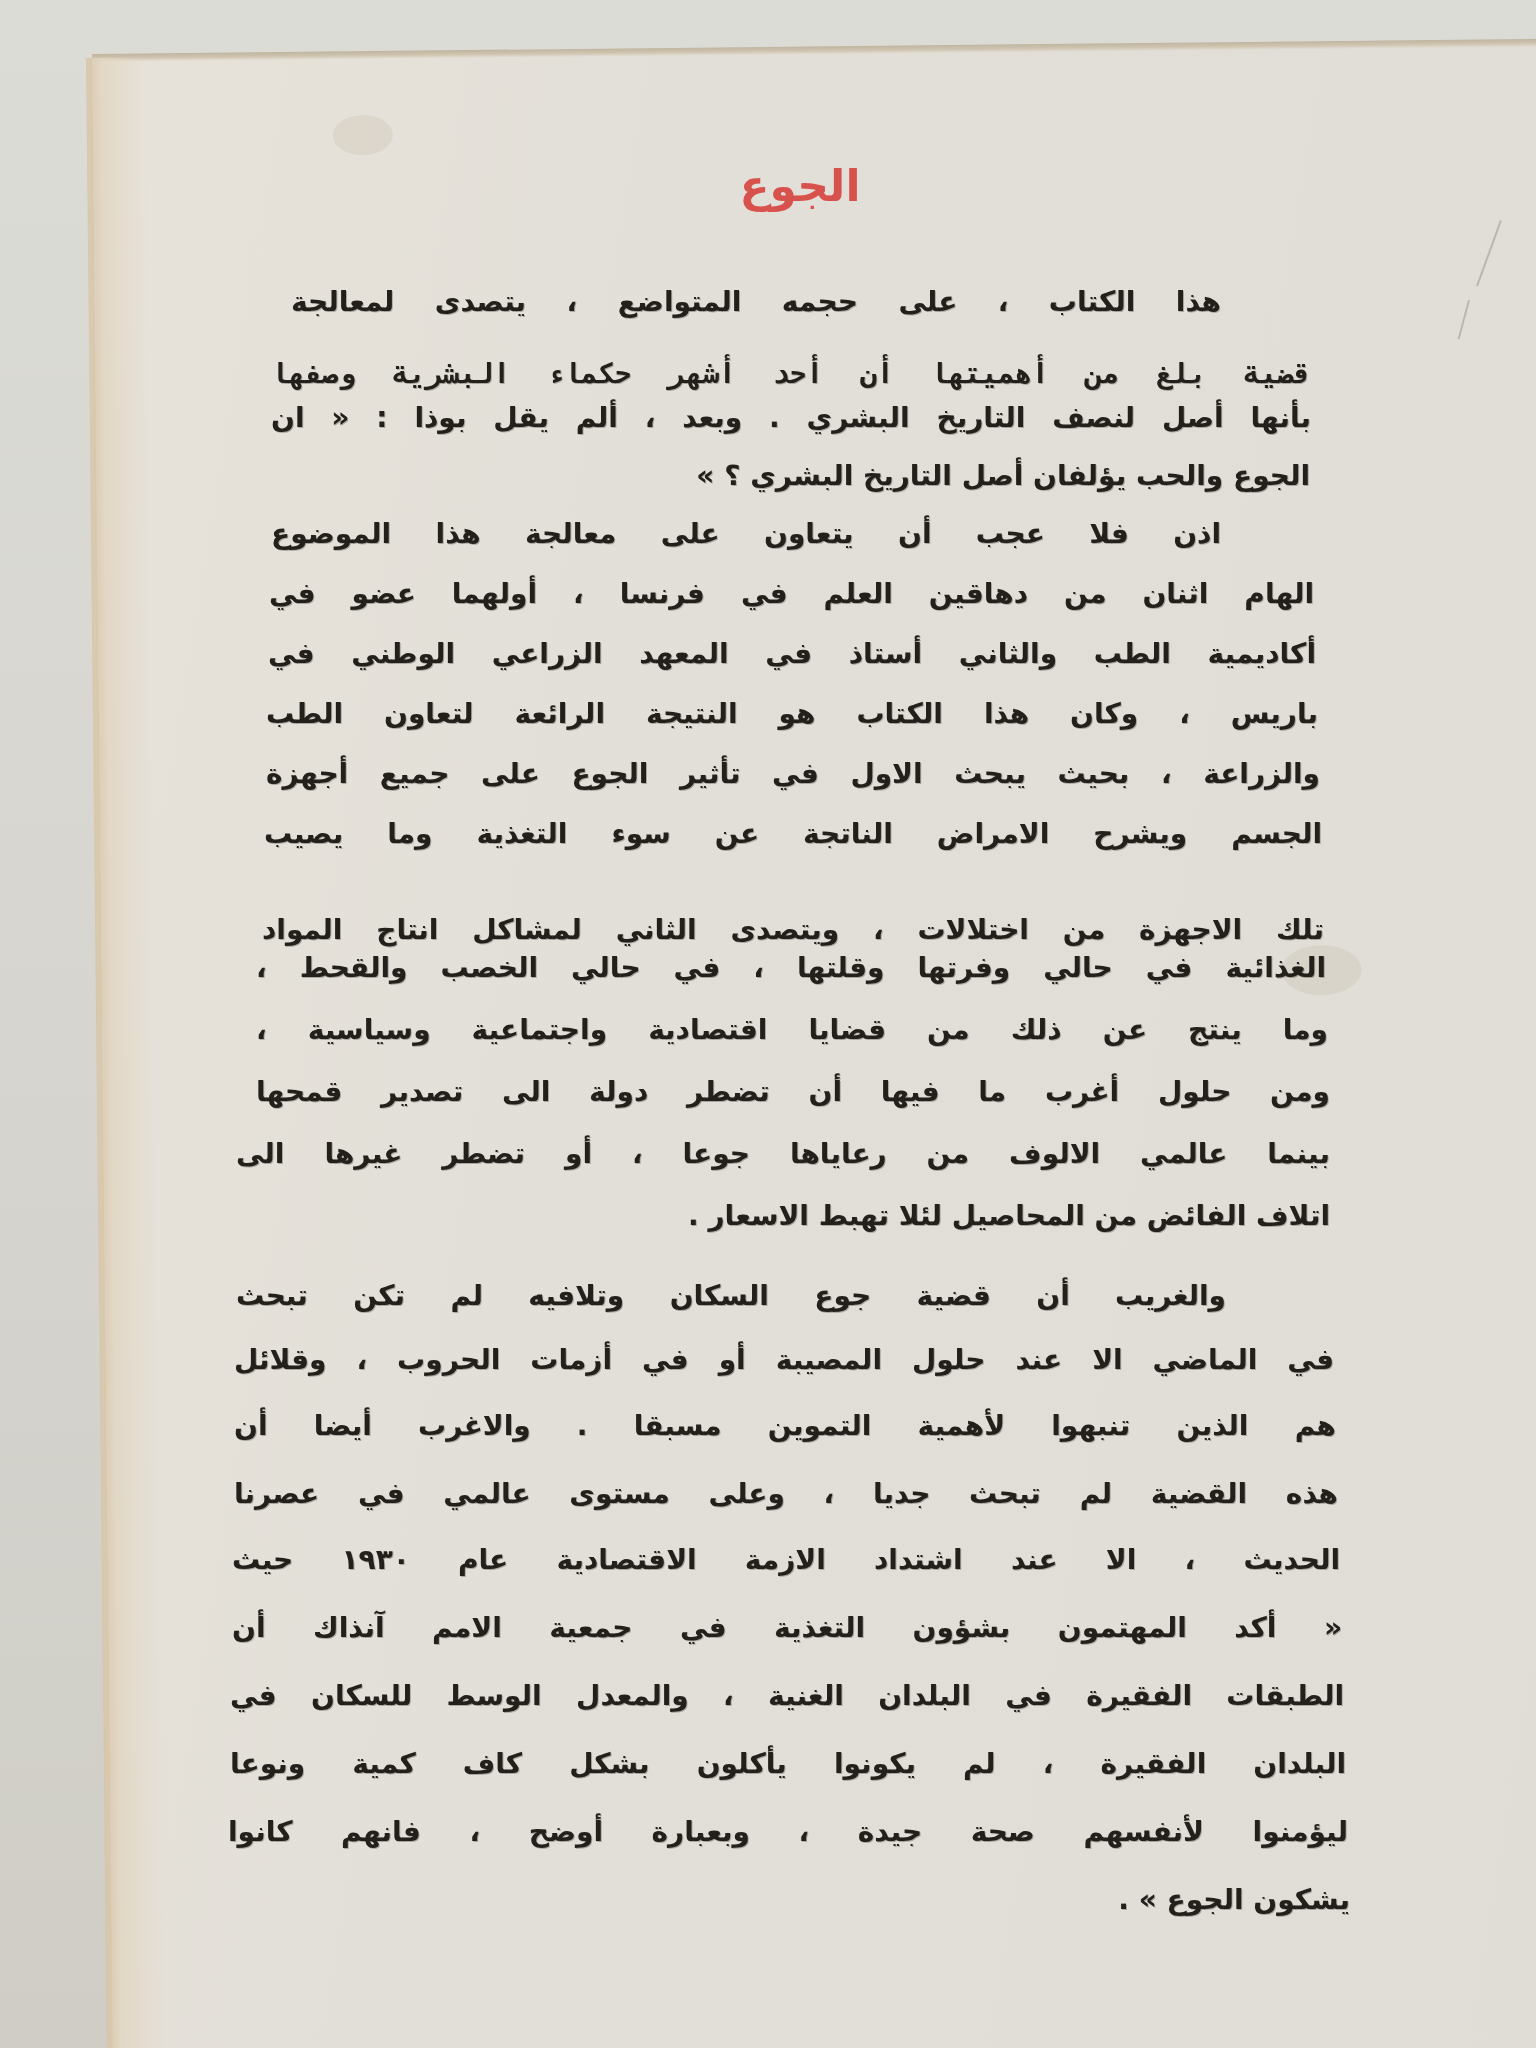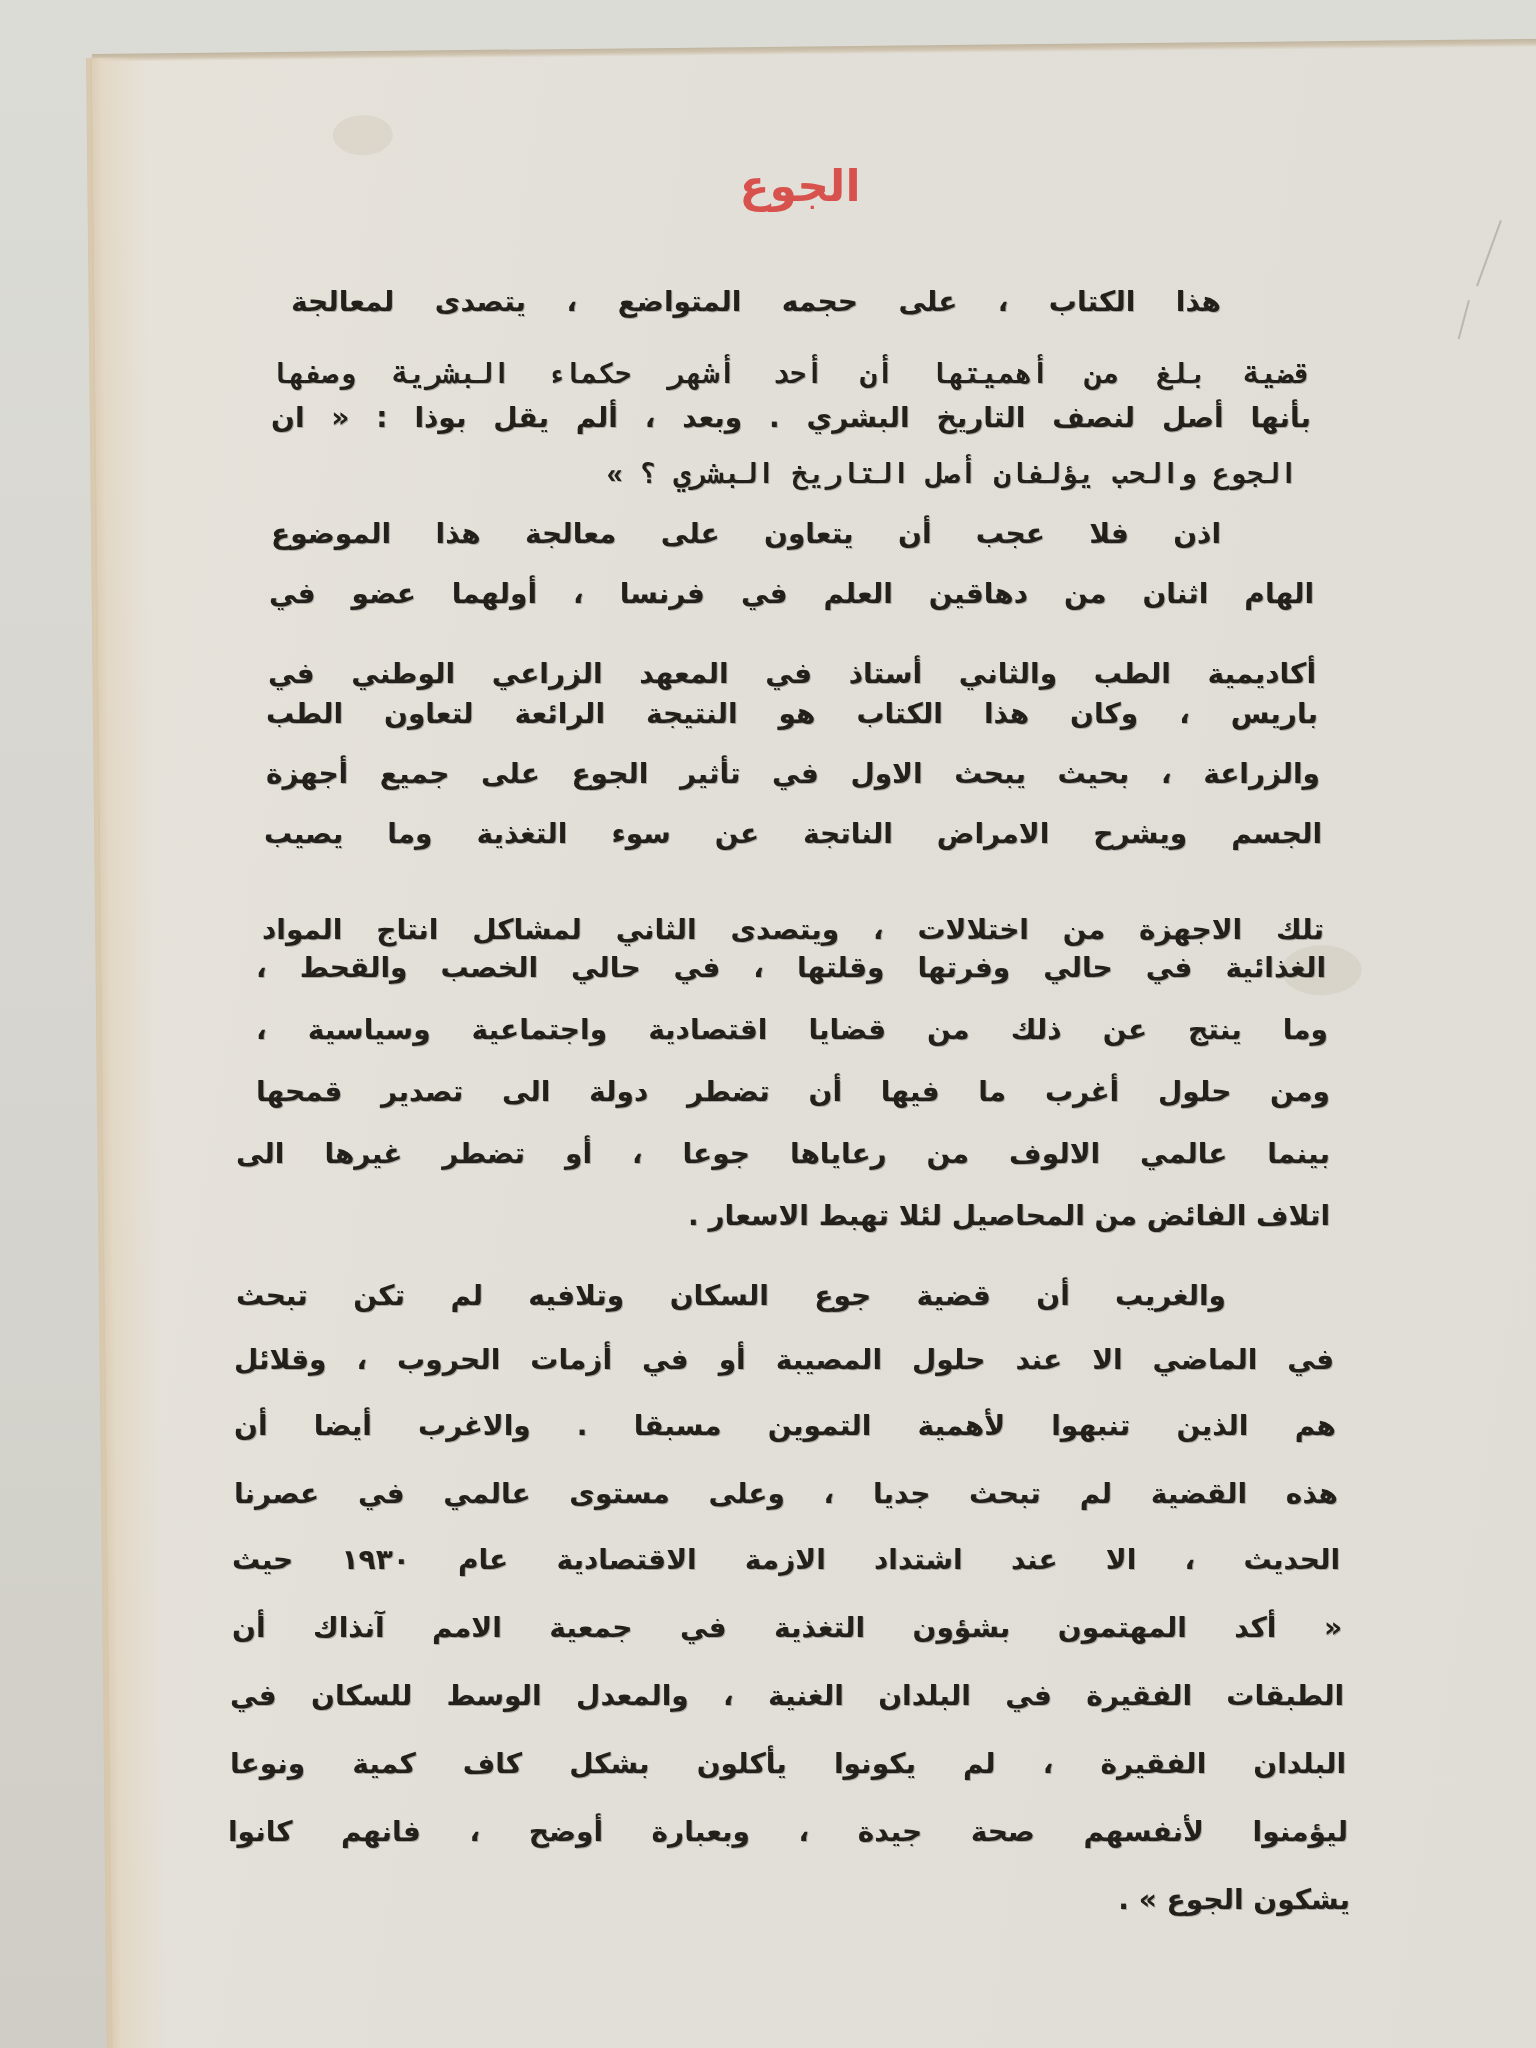--- a/index.html
+++ b/index.html
@@ -104,25 +104,25 @@
 
 <div class="crease" style="left:1500px; top:220px; height:70px; transform: rotate(20deg);"></div>
 <div class="crease" style="left:1468px; top:300px; height:40px; transform: rotate(15deg);"></div>
 
 <div class="content">
   <div class="title">الجوع</div>
 
   <div class="line" style="right:315px; top:282px; width:930px;">هذا الكتاب ، على حجمه المتواضع ، يتصدى لمعالجة</div>
   <div class="line" style="right:225px; top:356px; width:1040px;font-family:Liberation Mono, monospace;">قضية بلغ من أهميتها أن أحد أشهر حكماء البشرية وصفها</div>
   <div class="line" style="right:225px; top:398px; width:1040px;">بأنها أصل لنصف التاريخ البشري . وبعد ، ألم يقل بوذا : « ان</div>
-  <div class="line short" style="right:239px; top:456px; width:1040px;font-family:Liberation Mono, monospace;">الجوع والحب يؤلفان أصل التاريخ البشري ؟ »</div>
+  <div class="line short" style="right:226px; top:456px; width:1040px;">الجوع والحب يؤلفان أصل التاريخ البشري ؟ »</div>
 
   <div class="line" style="right:315px; top:514px; width:950px;">اذن فلا عجب أن يتعاون على معالجة هذا الموضوع</div>
   <div class="line" style="right:222px; top:574px; width:1045px;">الهام اثنان من دهاقين العلم في فرنسا ، أولهما عضو في</div>
-  <div class="line" style="right:220px; top:634px; width:1048px;margin-top:20px;">أكاديمية الطب والثاني أستاذ في المعهد الزراعي الوطني في</div>
+  <div class="line" style="right:220px; top:634px; width:1048px;">أكاديمية الطب والثاني أستاذ في المعهد الزراعي الوطني في</div>
   <div class="line" style="right:218px; top:694px; width:1052px;">باريس ، وكان هذا الكتاب هو النتيجة الرائعة لتعاون الطب</div>
   <div class="line" style="right:216px; top:754px; width:1054px;">والزراعة ، بحيث يبحث الاول في تأثير الجوع على جميع أجهزة</div>
   <div class="line" style="right:214px; top:814px; width:1058px;">الجسم ويشرح الامراض الناتجة عن سوء التغذية وما يصيب</div>
   <div class="line" style="right:212px; top:874px; width:1062px;margin-top:36px;">تلك الاجهزة من اختلالات ، ويتصدى الثاني لمشاكل انتاج المواد</div>
   <div class="line" style="right:210px; top:948px; width:1070px;">الغذائية في حالي وفرتها وقلتها ، في حالي الخصب والقحط ،</div>
   <div class="line" style="right:208px; top:1010px; width:1072px;">وما ينتج عن ذلك من قضايا اقتصادية واجتماعية وسياسية ،</div>
   <div class="line" style="right:206px; top:1072px; width:1074px;">ومن حلول أغرب ما فيها أن تضطر دولة الى تصدير قمحها</div>
   <div class="line" style="right:206px; top:1134px; width:1094px;">بينما عالمي الالوف من رعاياها جوعا ، أو تضطر غيرها الى</div>
   <div class="line short" style="right:206px; top:1196px; width:1094px;">اتلاف الفائض من المحاصيل لئلا تهبط الاسعار .</div>
 

